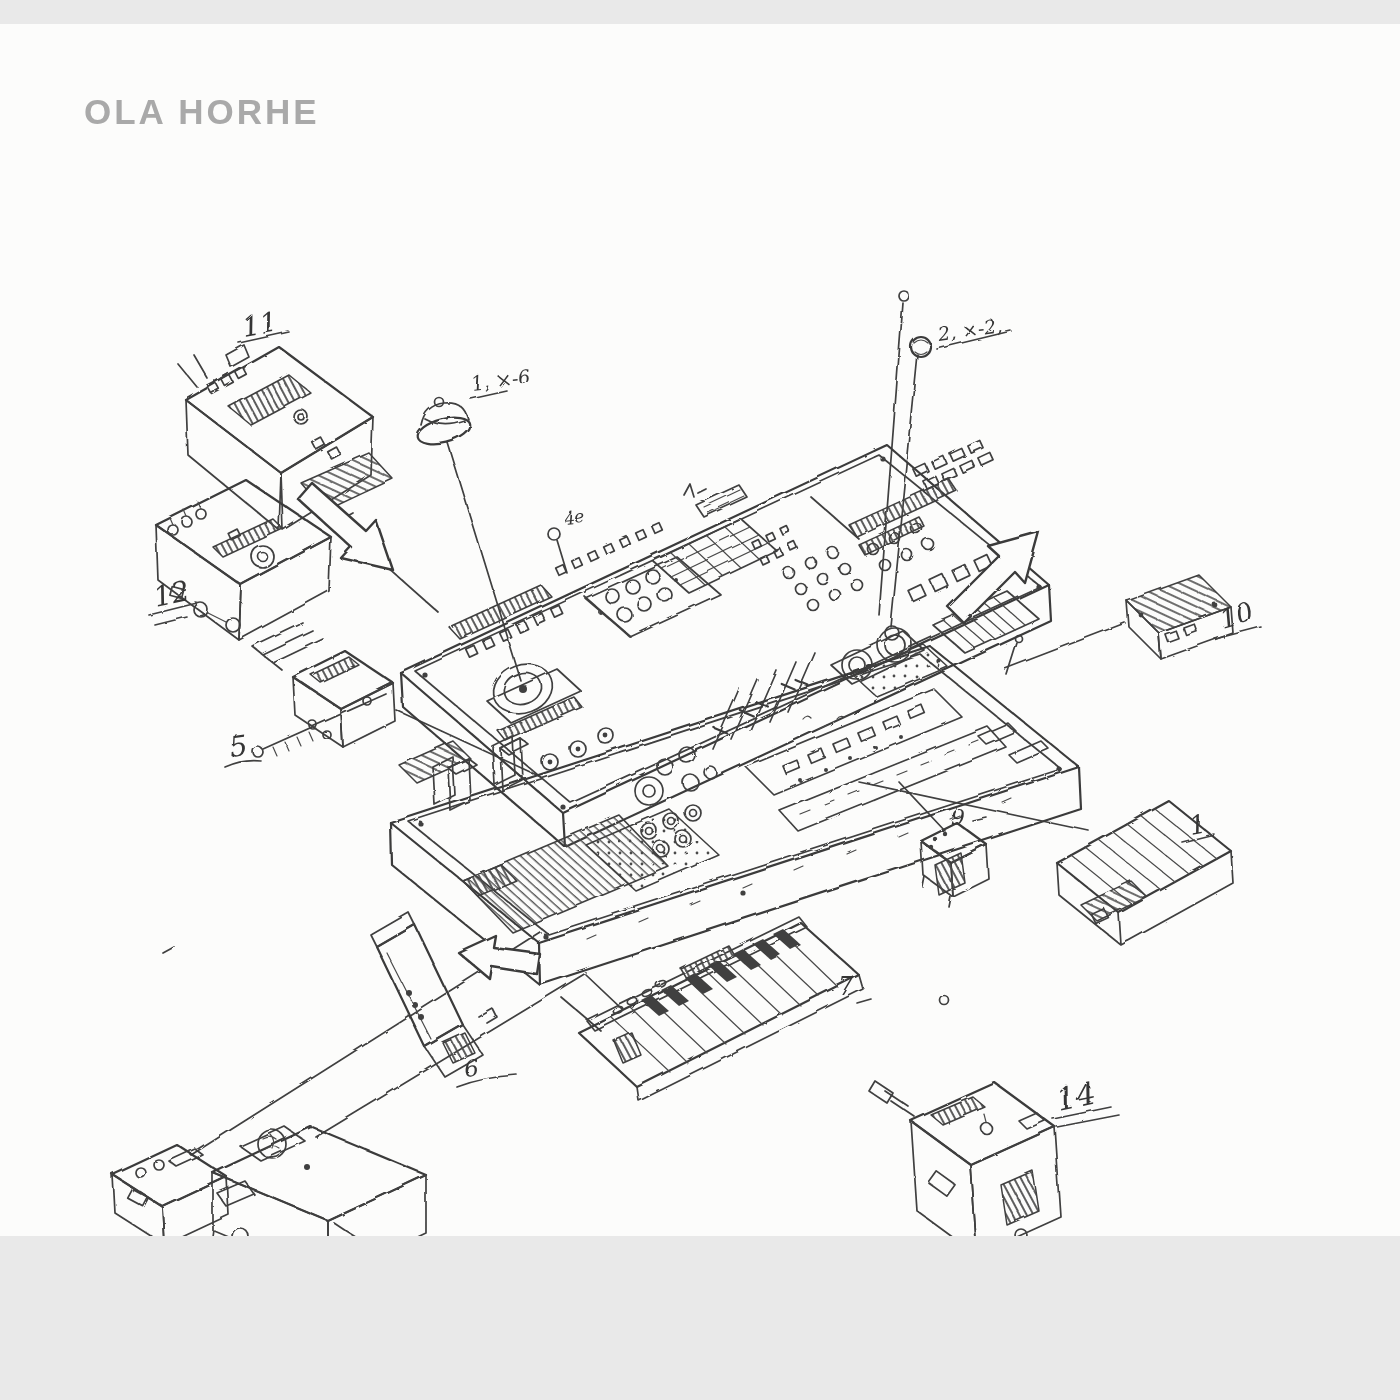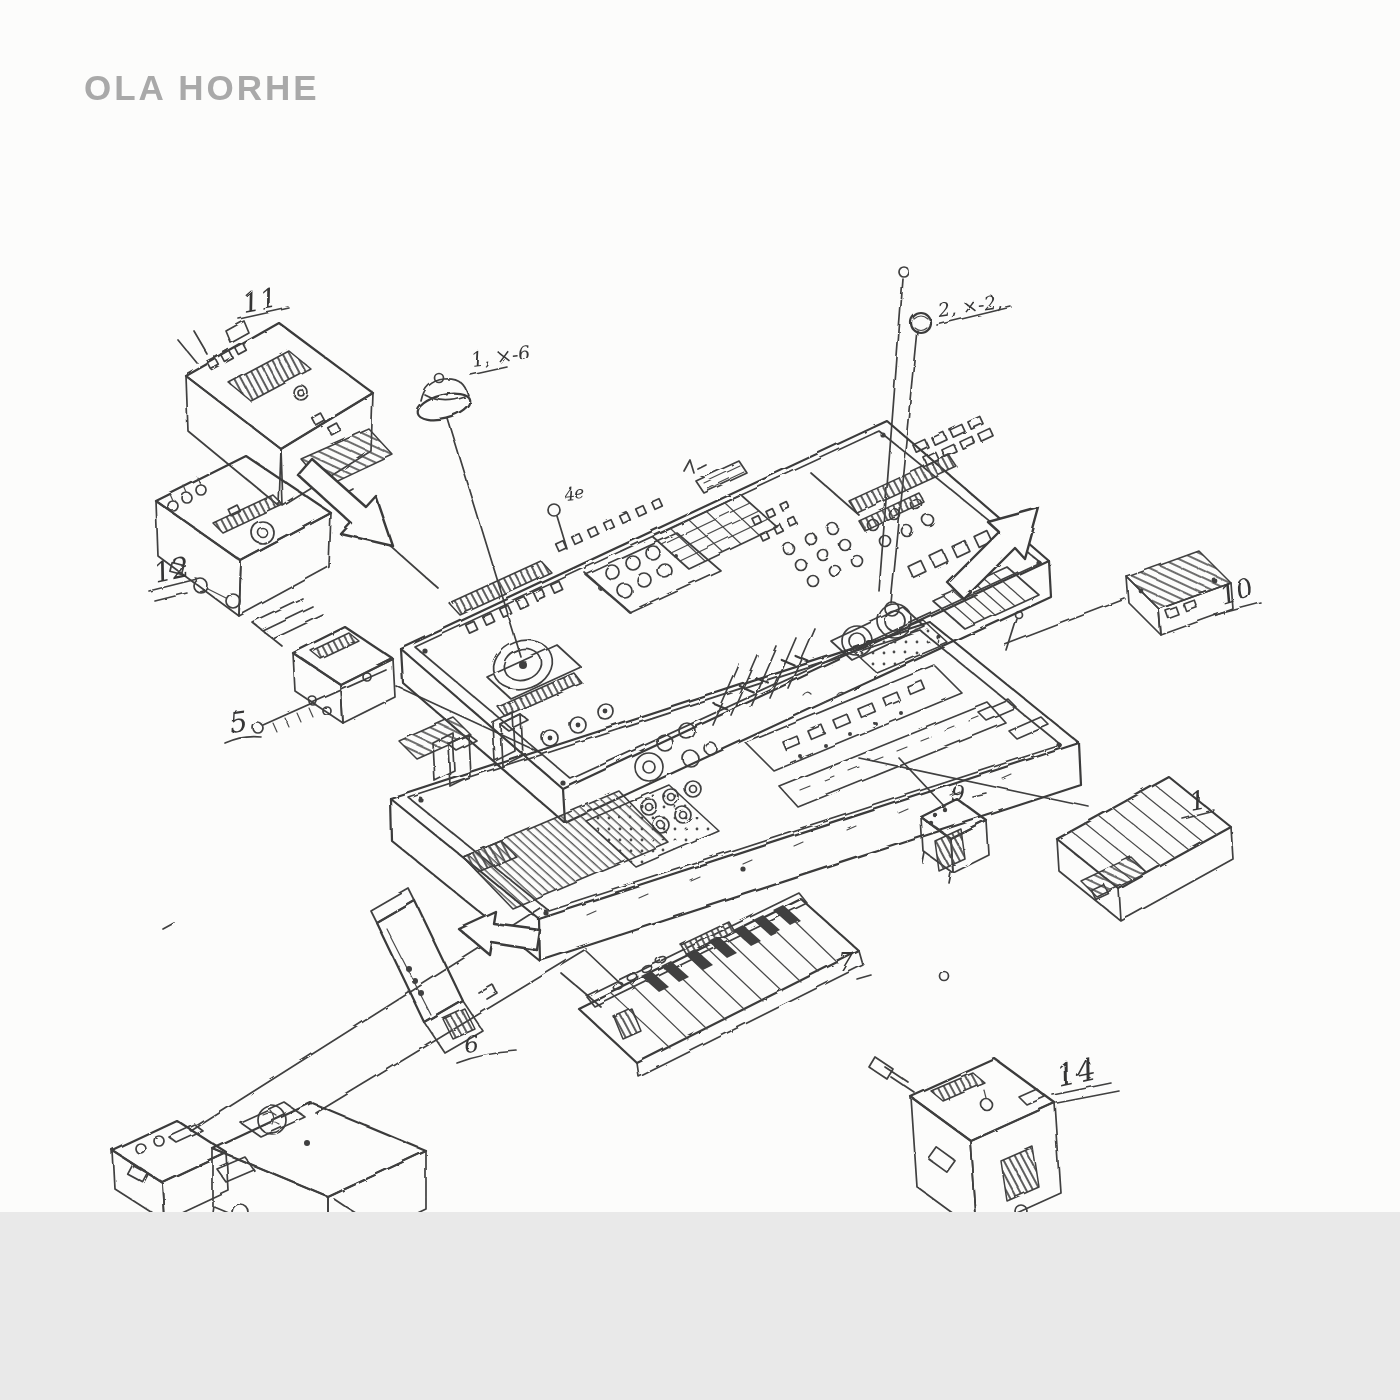--- a/index.html
+++ b/index.html
@@ -1,17 +1,17 @@
 <!DOCTYPE html>
 <html><head>
 <meta charset="utf-8">
 <style>
   html,body{margin:0;padding:0;background:#e9e9e9;}
   #canvas{position:relative;width:1400px;height:1212px;background:#fcfcfb;overflow:hidden;
-          font-family:"Liberation Sans", sans-serif;}
+          font-family:"Liberation Sans", sans-serif;margin-top:24px;}
   #title{position:absolute;left:84px;top:68px;font-size:35px;font-weight:700;
          letter-spacing:3px;color:#a9a9a9;user-select:none;}
   svg{position:absolute;left:0;top:0;}
   .ln{fill:none;stroke:#3f3f3f;stroke-width:1.7;stroke-linecap:round;stroke-linejoin:round;}
   .ln2{fill:none;stroke:#3a3a3a;stroke-width:2.2;stroke-linecap:round;stroke-linejoin:round;}
   .thin{fill:none;stroke:#4a4a4a;stroke-width:1.2;stroke-linecap:round;}
   .fillink{fill:#3f3f3f;stroke:none;}
   .wh{fill:#fcfcfb;stroke:#3a3a3a;stroke-width:2.4;stroke-linejoin:round;}
   .hatchfill{fill:url(#h1);stroke:#3f3f3f;stroke-width:1.5;stroke-linejoin:round;}
   .hatchfill2{fill:url(#h2);stroke:#3f3f3f;stroke-width:1.5;stroke-linejoin:round;}

